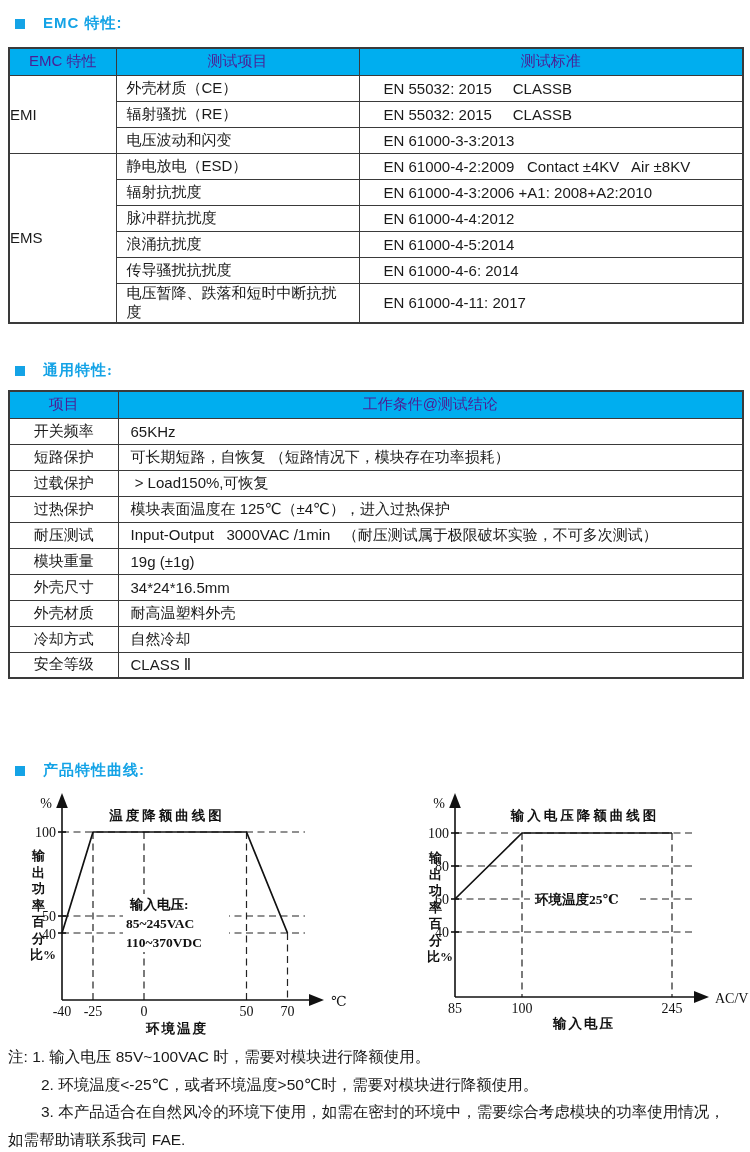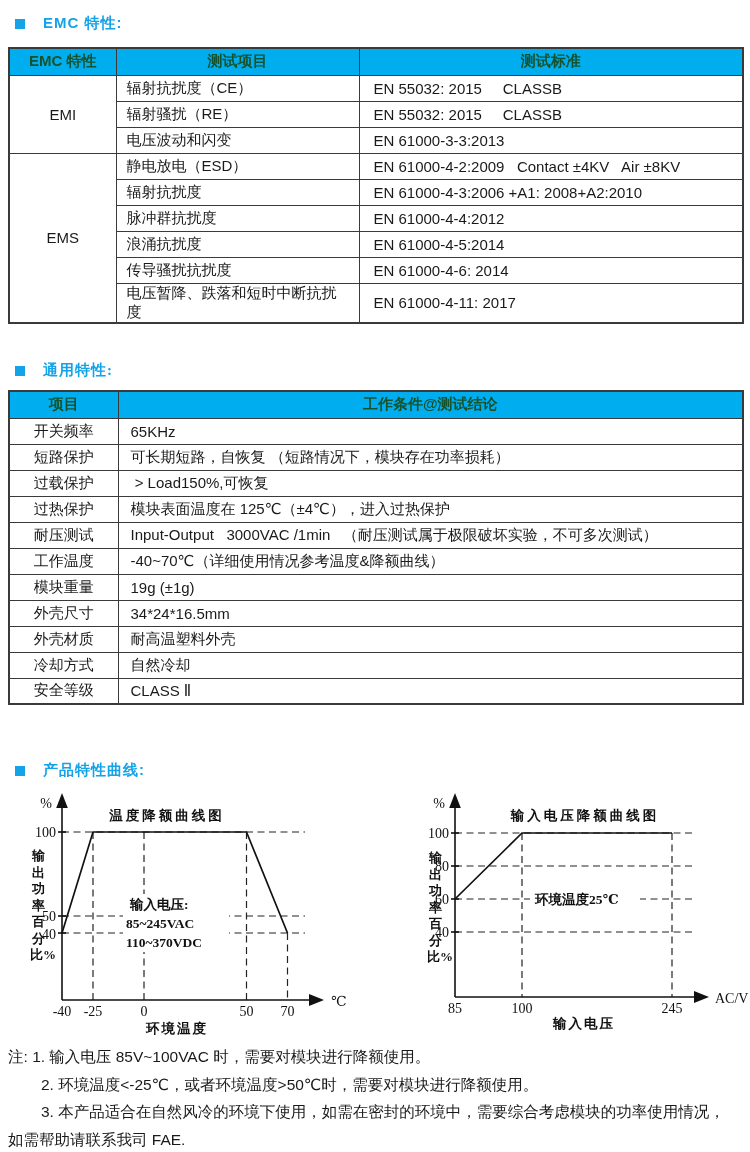--- a/index.html
+++ b/index.html
@@ -14,27 +14,27 @@
     color:#14a3e6; font-size:15px; font-weight:bold; letter-spacing:1px; white-space:pre; }
   .sec-head .bullet { width:10px; height:10px; background:#14a3e6; display:inline-block; margin-right:18px; }
   #sec1 { top:14px; }
   #sec2 { top:361px;font-family:Liberation Serif, serif; }
   #sec3 { top:761px; }
   
   table { border-collapse:collapse; table-layout:fixed; position:absolute; left:8px; width:734px;
     font-size:15px; }
   th, td { border:1px solid #3a3a3a; white-space:pre-wrap; overflow:hidden; }
   table { border:2px solid #3a3a3a; }
-  th { background:#00aeef; color:#14532d; font-weight:bold; text-align:center; height:27px; }
+  th { background:#00aeef; color:#4c1d95; font-weight:normal; text-align:center; height:27px; }
   td { height:26px; }
   #emc-table { top:47px; }
   #gen-table { top:390px; }
-  td.grp { text-align:center; font-weight:normal; }
+  td.grp { font-weight:normal; }
   td.item { padding:0 10px; }
-  td.std  { padding:0 14px; }
+  td.std  { padding:0 24px; }
   td.key  { text-align:center; }
   td.val  { padding:0 12px; }
   
   .charts { position:absolute; top:790px; left:15px; width:735px; height:250px; display:flex; }
   .chart { position:relative; height:250px; }
   #chart-temp { width:380px; }
   #chart-volt { width:350px; margin-left:5px; }
   .chart svg { position:absolute; top:0; left:0; }
   svg text { fill:#111; font-size:13.5px; font-family:"Liberation Serif","DejaVu Serif",serif; }
   svg text.t-title { font-weight:bold; letter-spacing:3px; }
@@ -66,21 +66,21 @@
         <col style="width:384px">
       </colgroup>
     <tbody>
         <tr>
       <th>EMC 特性</th>
       <th>测试项目</th>
       <th>测试标准</th>
     </tr>
     <tr>
       <td class="grp" rowspan="3">EMI</td>
-      <td class="item">辐射抗扰度（CE）</td>
+      <td class="item">外壳材质（CE）</td>
       <td class="std">EN 55032: 2015     CLASSB</td>
     </tr>
     <tr>
       <td class="item">辐射骚扰（RE）</td>
       <td class="std">EN 55032: 2015     CLASSB</td>
     </tr>
     <tr>
       <td class="item">电压波动和闪变</td>
       <td class="std">EN 61000-3-3:2013</td>
     </tr>
@@ -141,24 +141,20 @@
         </tr>
     <tr>
           <td class="key">过热保护</td>
           <td class="val">模块表面温度在 125℃（±4℃），进入过热保护</td>
         </tr>
     <tr>
           <td class="key">耐压测试</td>
           <td class="val">Input-Output   3000VAC /1min   （耐压测试属于极限破坏实验，不可多次测试）</td>
         </tr>
     <tr>
-          <td class="key">工作温度</td>
-          <td class="val">-40~70℃（详细使用情况参考温度&amp;降额曲线）</td>
-        </tr>
-    <tr>
           <td class="key">模块重量</td>
           <td class="val">19g (±1g)</td>
         </tr>
     <tr>
           <td class="key">外壳尺寸</td>
           <td class="val">34*24*16.5mm</td>
         </tr>
     <tr>
           <td class="key">外壳材质</td>
           <td class="val">耐高温塑料外壳</td>

